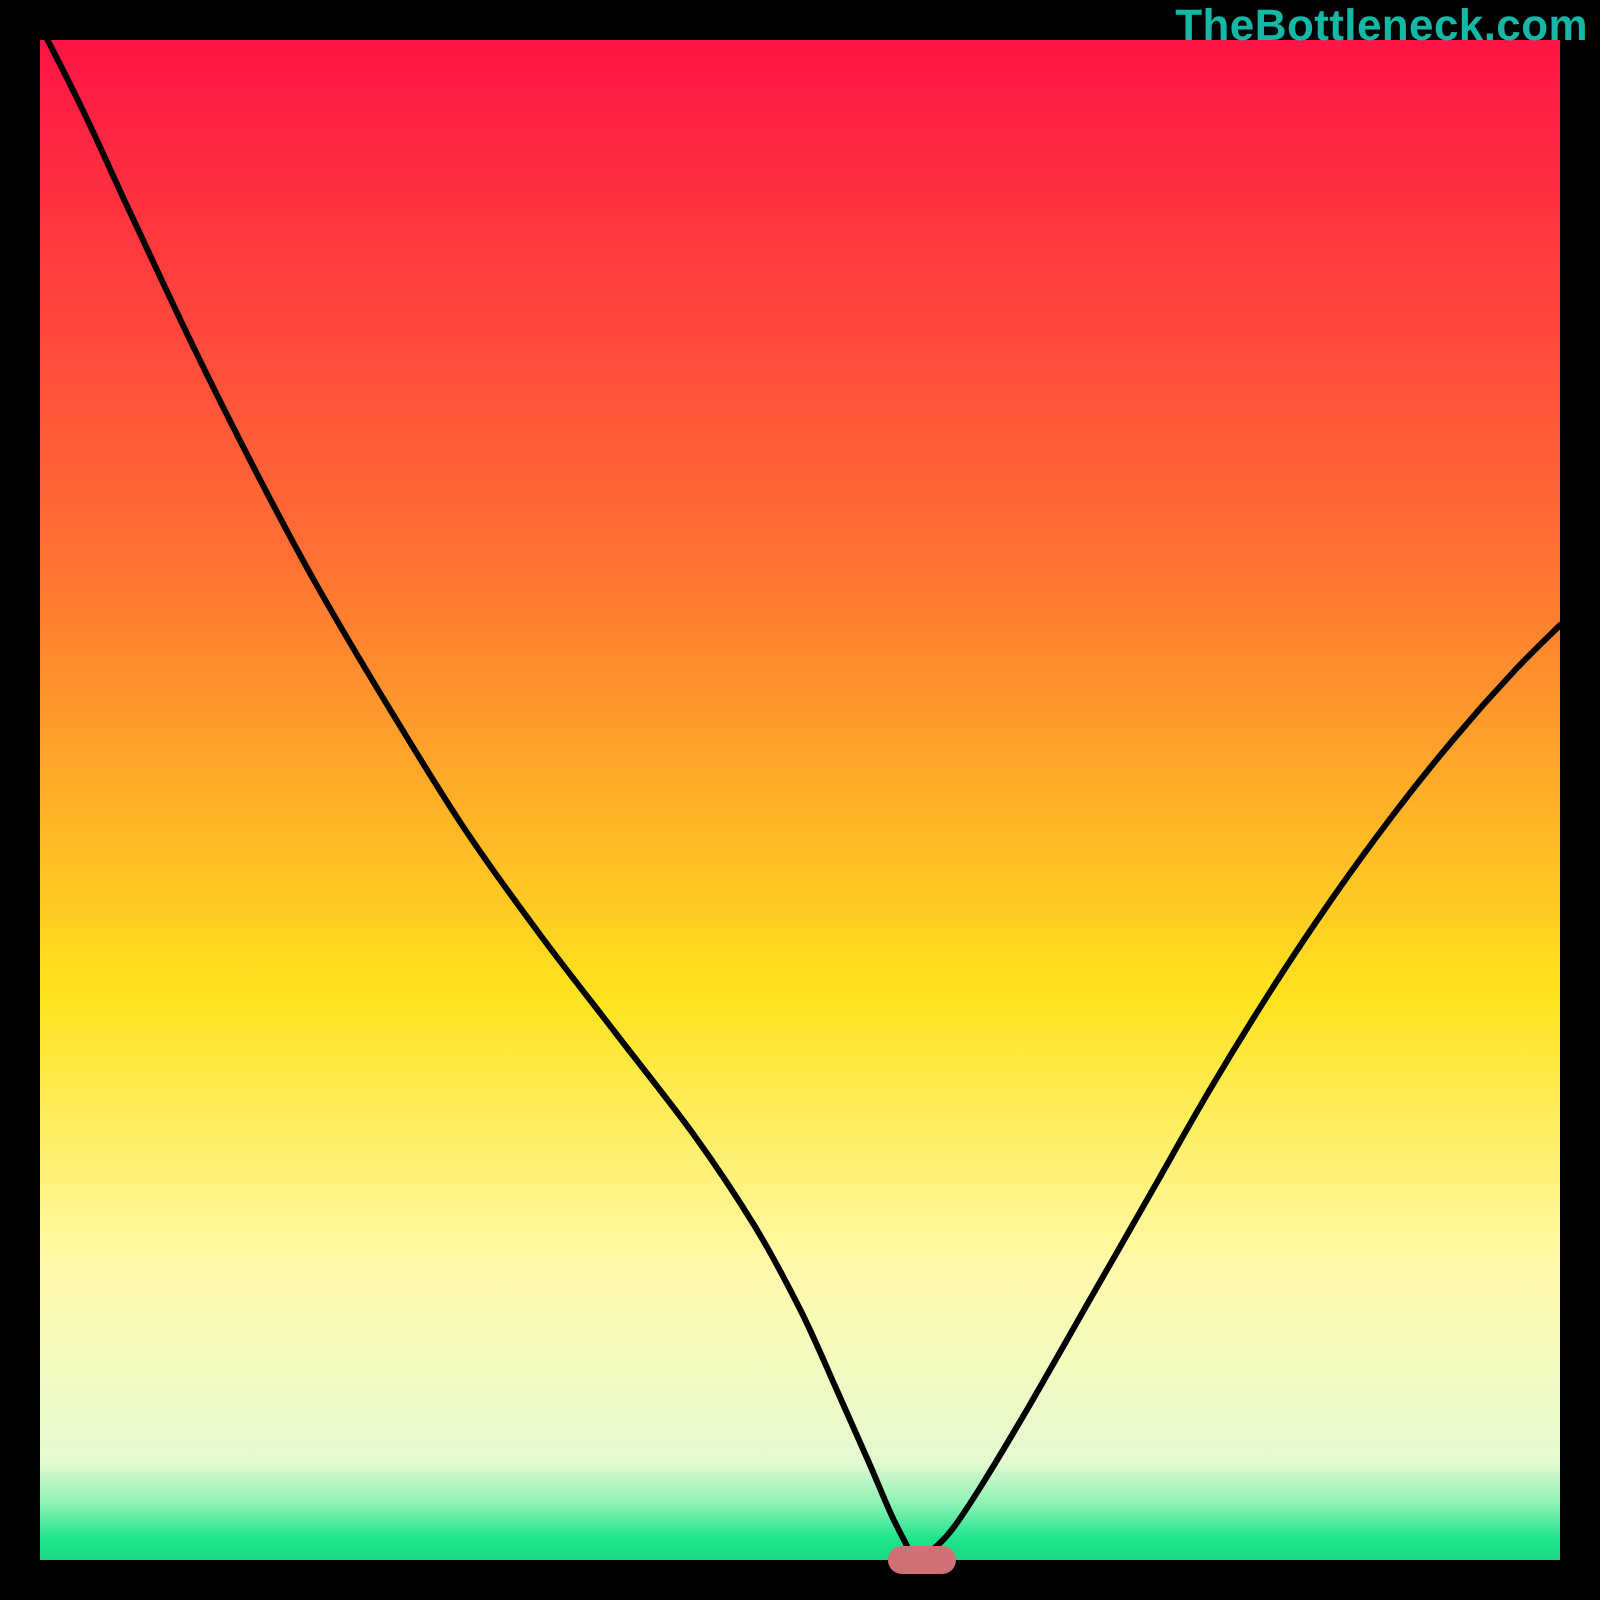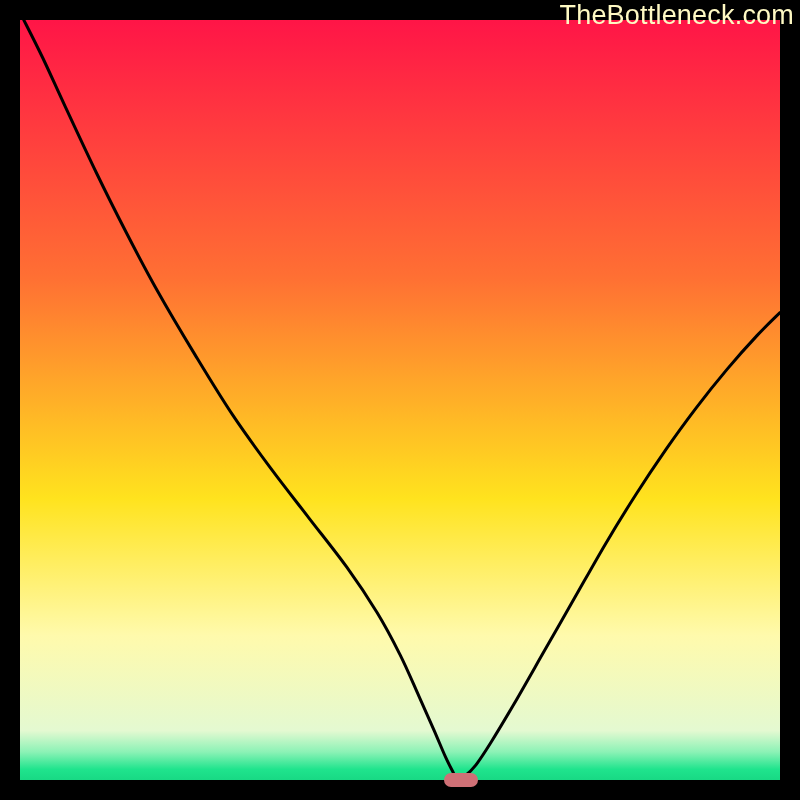--- a/index.html
+++ b/index.html
@@ -43,23 +43,23 @@
     position: absolute;
     background: #cf7076;
     border-radius: 7px;
     height: 14px;
   }
   .watermark {
     position: absolute;
     top: 0;
     right: 6px;
     font-family: Arial, Helvetica, sans-serif;
-    font-size: 27px;
-    font-weight: normal;
-    color: #fef9c3;
+    font-size: 22px;
+    font-weight: bold;
+    color: #14b8a6;
     letter-spacing: 0.2px;
   }
 </style>
 </head>
 <body>
 
 <div class="frame">
   <div class="plot">
     <svg class="gradient" viewBox="0 0 760 760" preserveAspectRatio="none">
       <defs>

